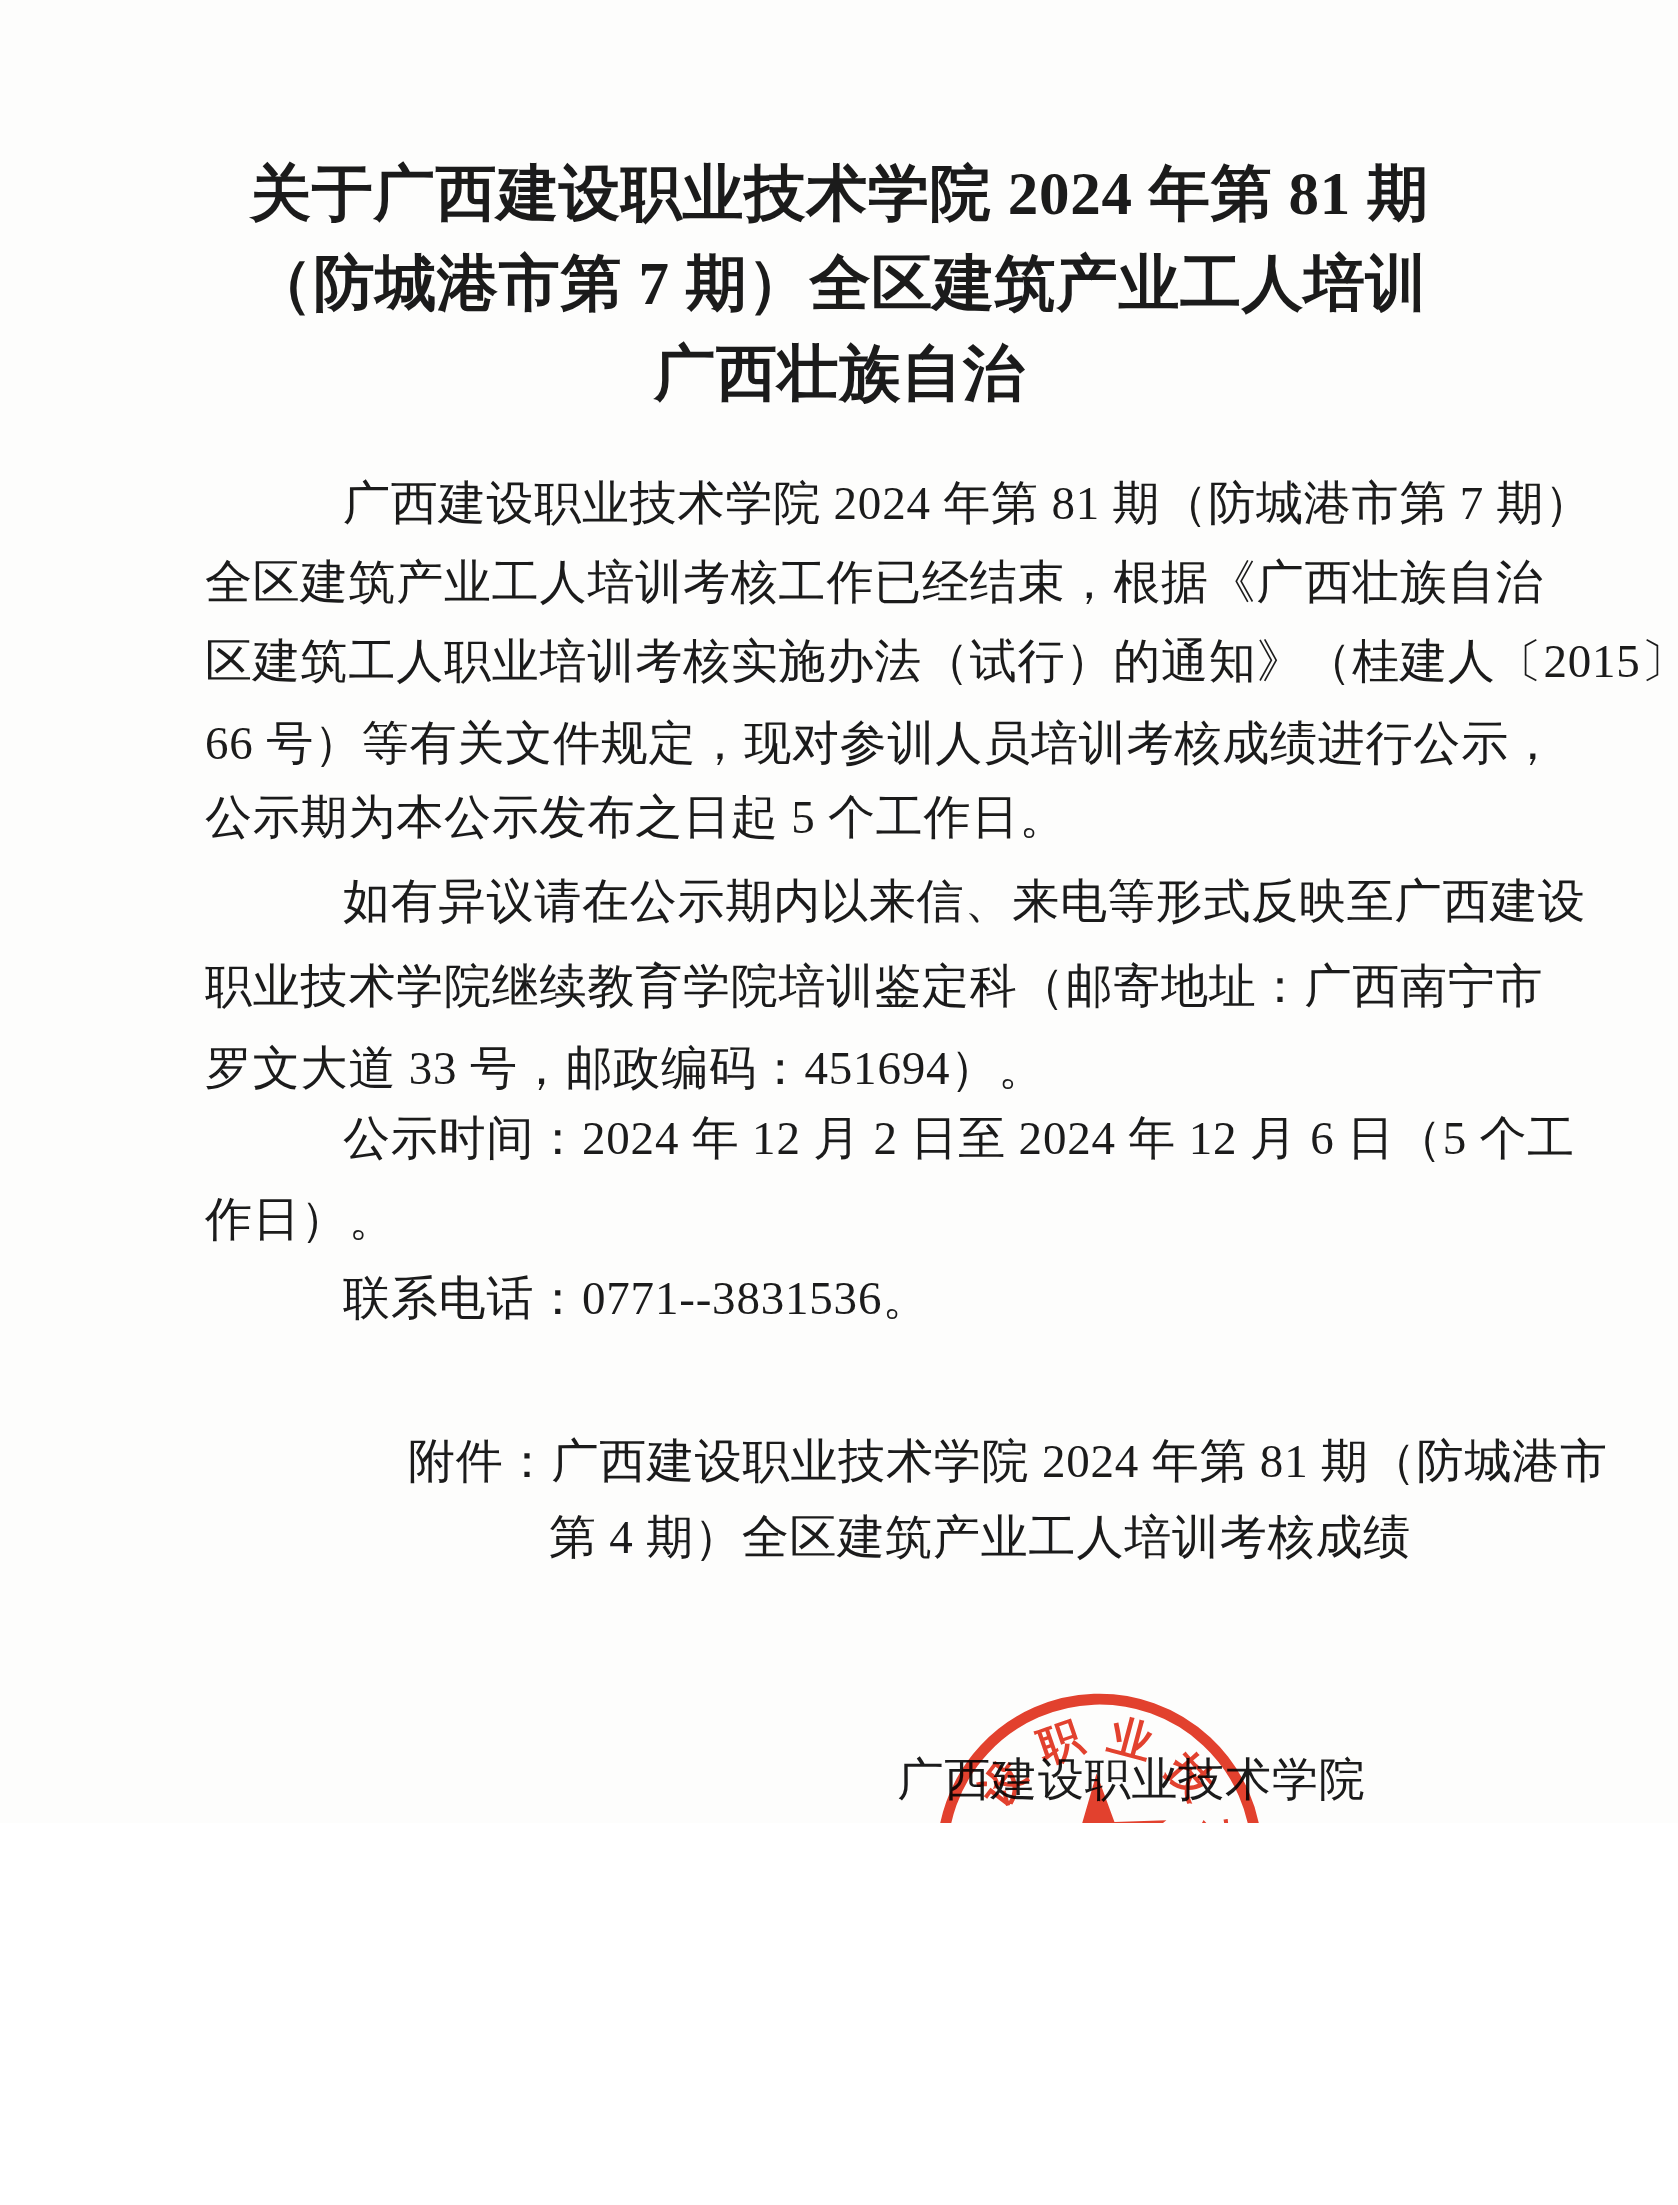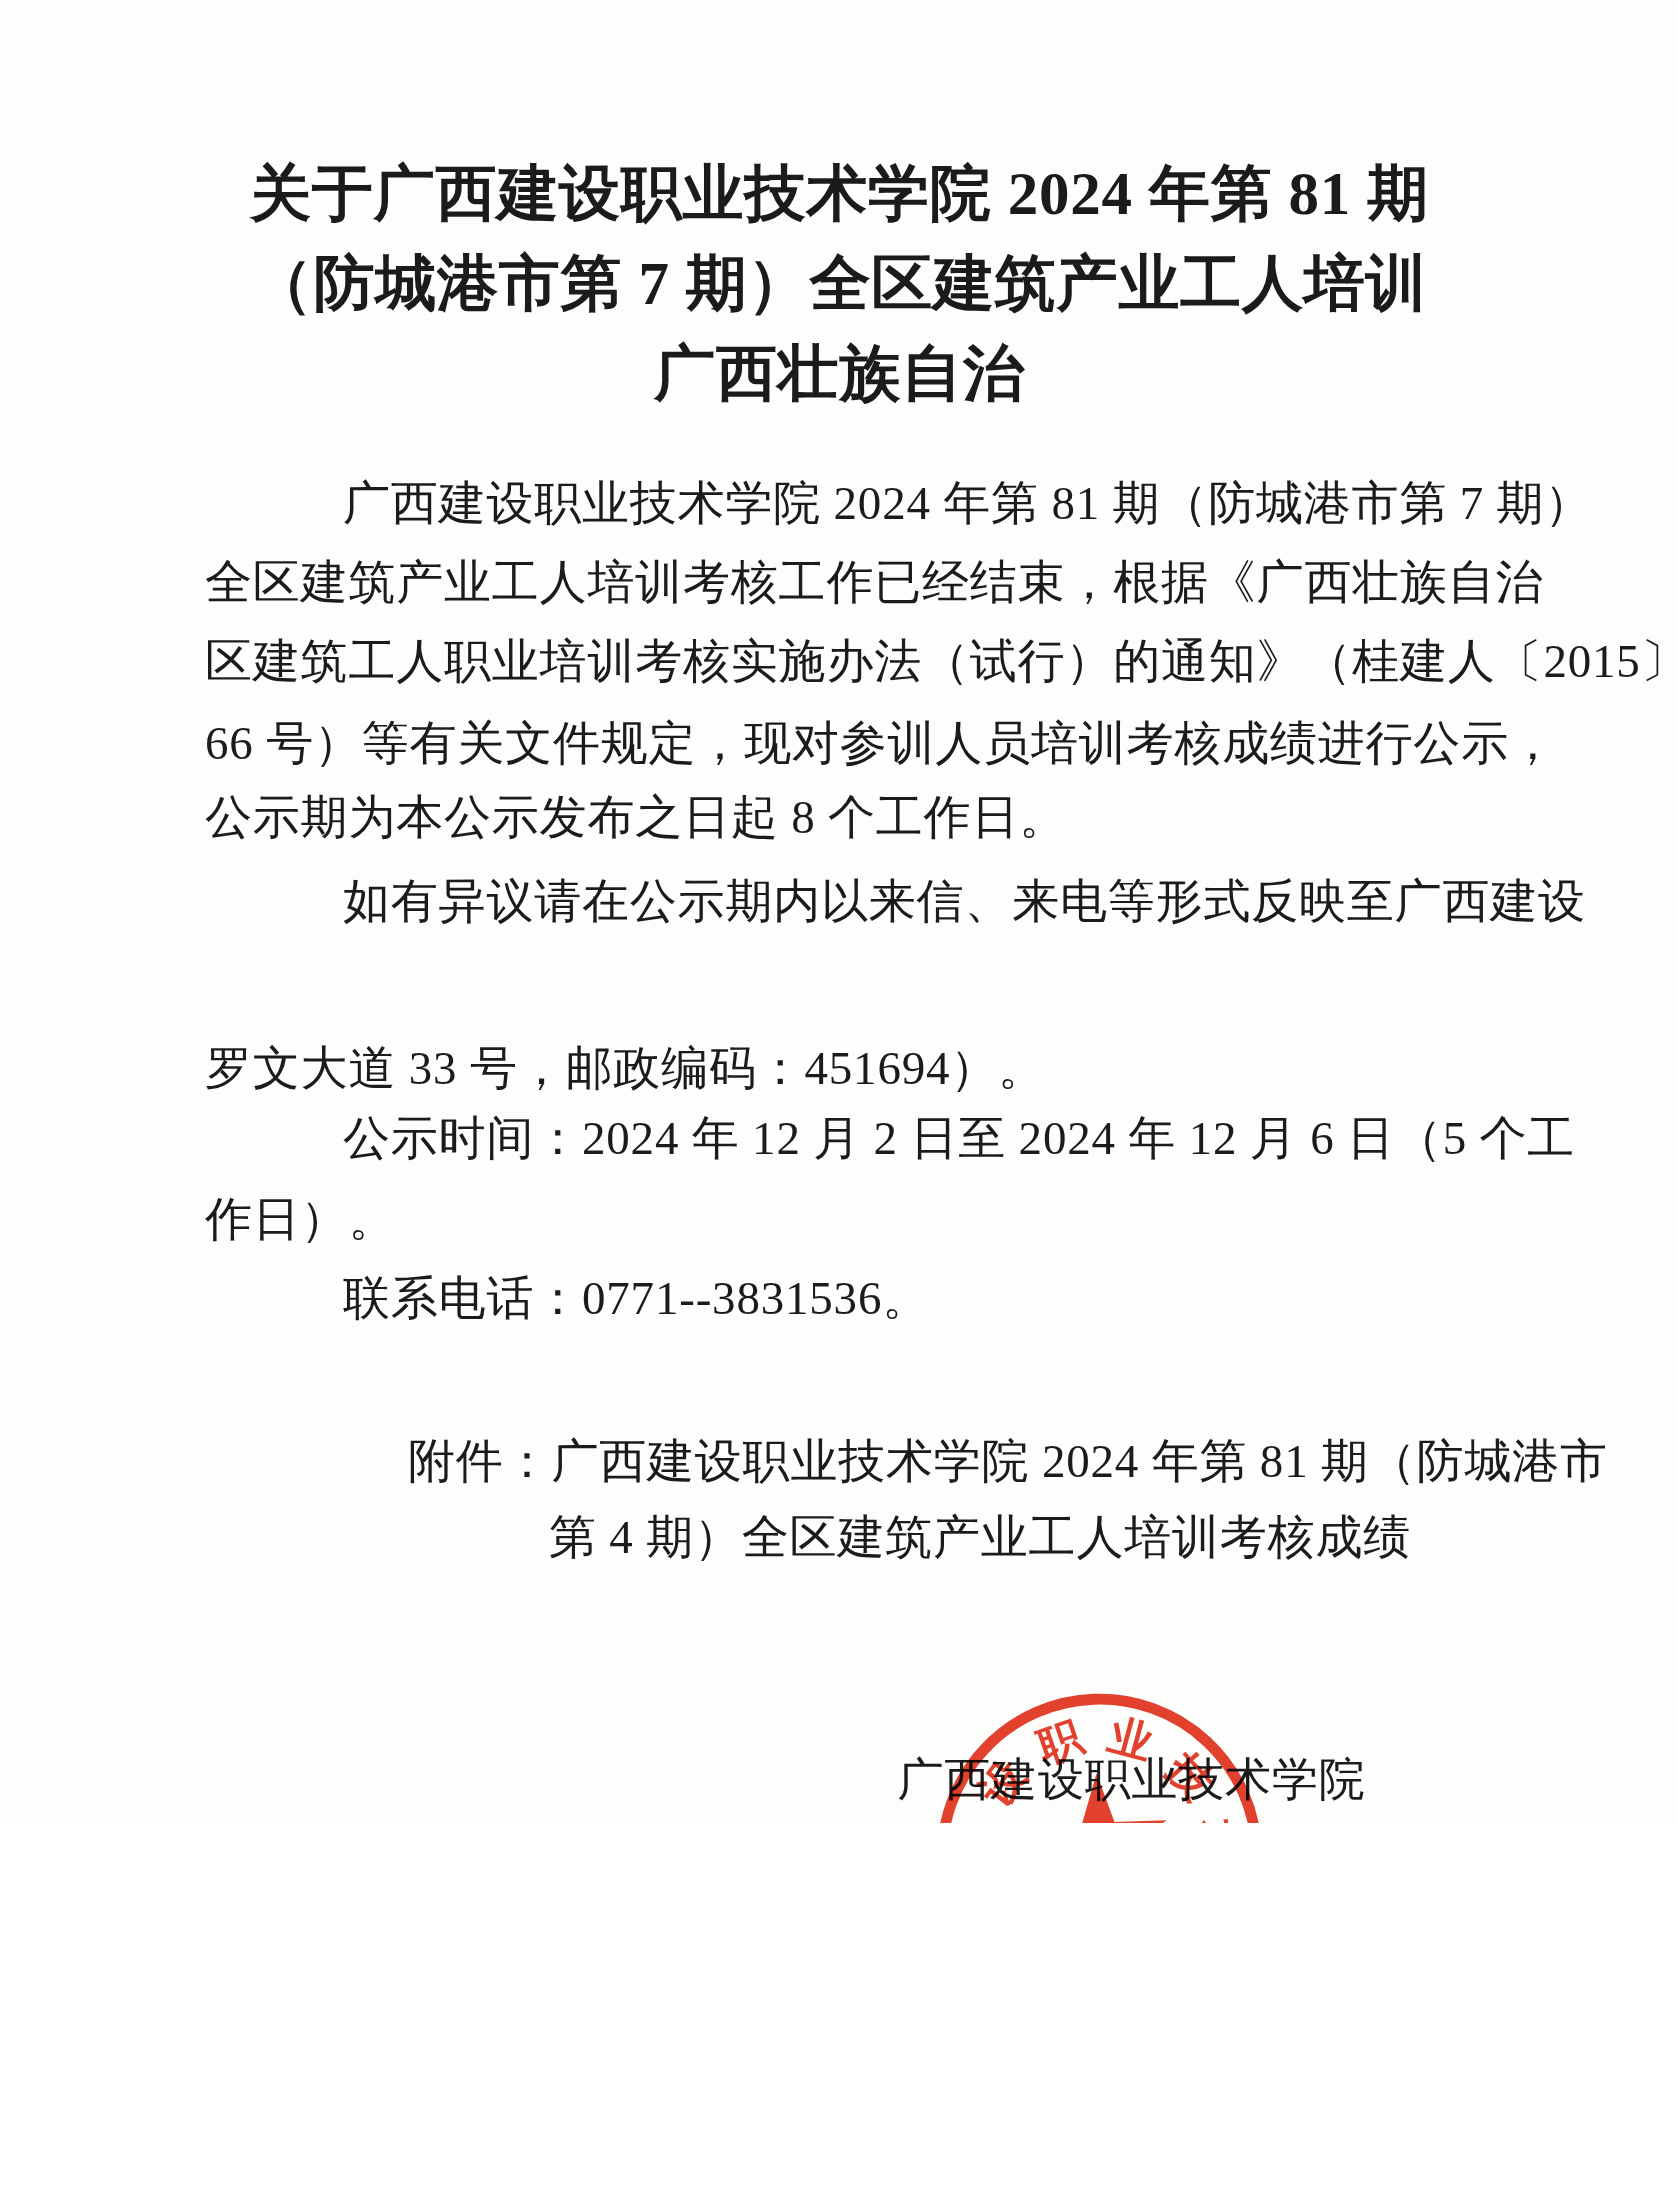--- a/index.html
+++ b/index.html
@@ -79,22 +79,23 @@
   <div class="title-block">
     <div>关于广西建设职业技术学院 2024 年第 81 期</div>
     <div>（防城港市第 7 期）全区建筑产业工人培训</div>
     <div>广西壮族自治</div>
   </div>
 
   <div class="body-line indent" style="top:472px">广西建设职业技术学院 2024 年第 81 期（防城港市第 7 期）</div>
   <div class="body-line" style="top:551px">全区建筑产业工人培训考核工作已经结束，根据《广西壮族自治</div>
   <div class="body-line" style="top:630px">区建筑工人职业培训考核实施办法（试行）的通知》（桂建人〔2015〕</div>
   <div class="body-line" style="top:712px">66 号）等有关文件规定，现对参训人员培训考核成绩进行公示，</div>
-  <div class="body-line" style="top:786px">公示期为本公示发布之日起 8 个工作日。</div>
+  <div class="body-line" style="top:786px">公示期为本公示发布之日起 5 个工作日。</div>
   <div class="body-line indent" style="top:870px">如有异议请在公示期内以来信、来电等形式反映至广西建设</div>
+  <div class="body-line" style="top:955px">职业技术学院继续教育学院培训鉴定科（邮寄地址：广西南宁市</div>
   <div class="body-line" style="top:1037px">罗文大道 33 号，邮政编码：451694）。</div>
   <div class="body-line indent" style="top:1107px">公示时间：2024 年 12 月 2 日至 2024 年 12 月 6 日（5 个工</div>
   <div class="body-line" style="top:1188px">作日）。</div>
   <div class="body-line indent" style="top:1267px">联系电话：0771--3831536。</div>
 
   <div class="attach-line" style="top:1430px; left:384px">附件：广西建设职业技术学院 2024 年第 81 期（防城港市</div>
   <div class="attach-line" style="top:1506px; left:525px">第 4 期）全区建筑产业工人培训考核成绩</div>
 
   <div class="sig-line" style="top:1749px">广西建设职业技术学院</div>
   <div class="sig-line small" style="top:1829px">继续教育学院</div>

